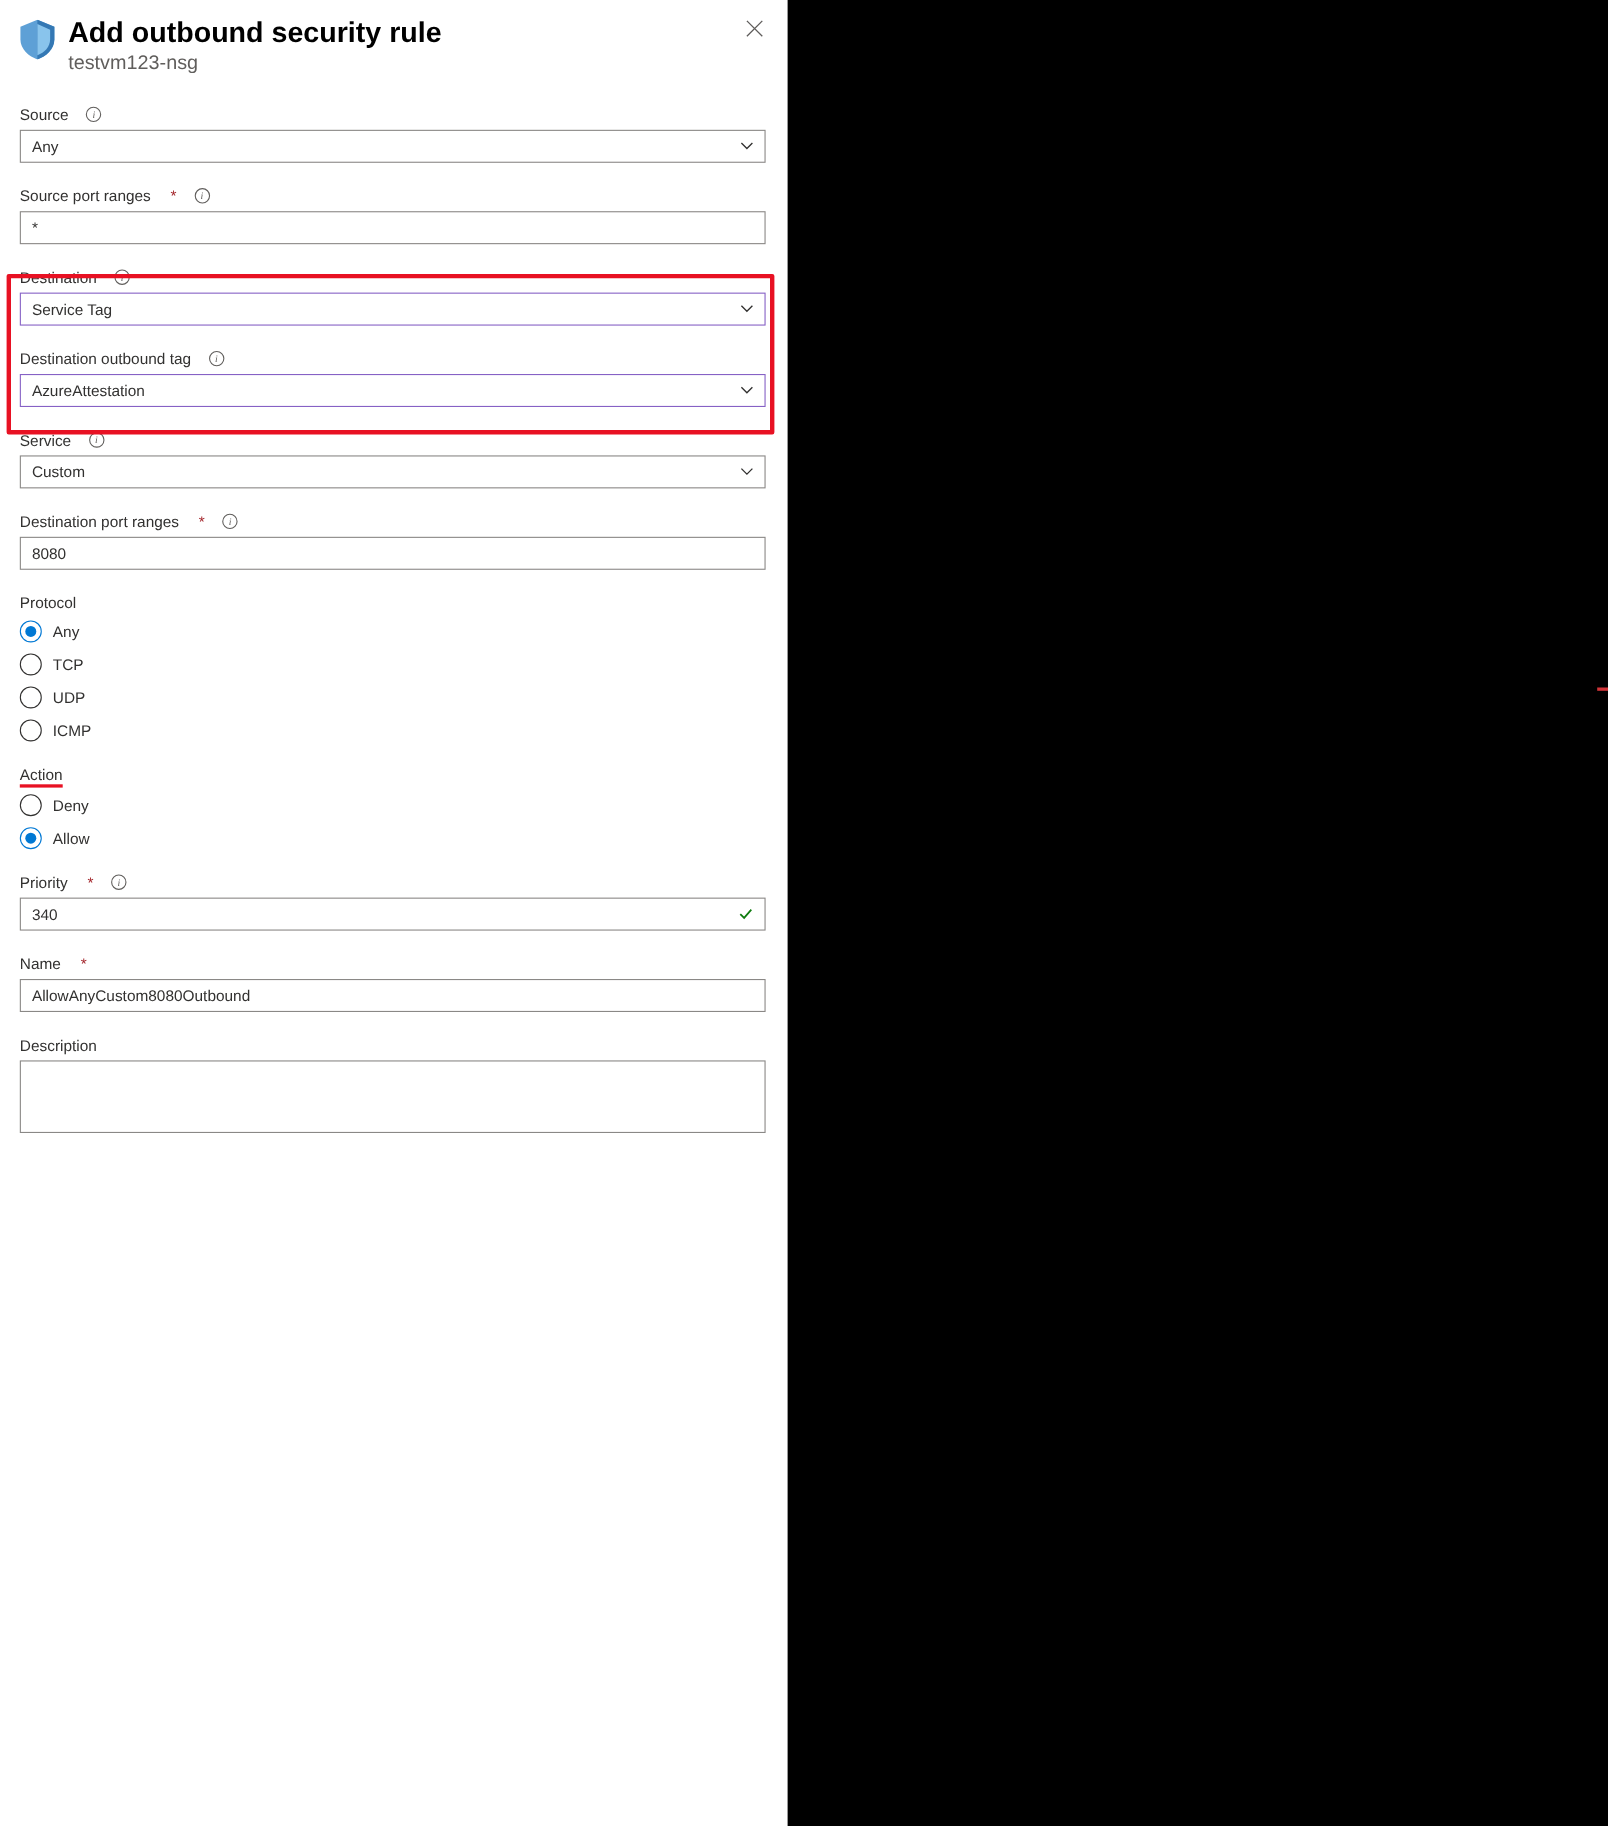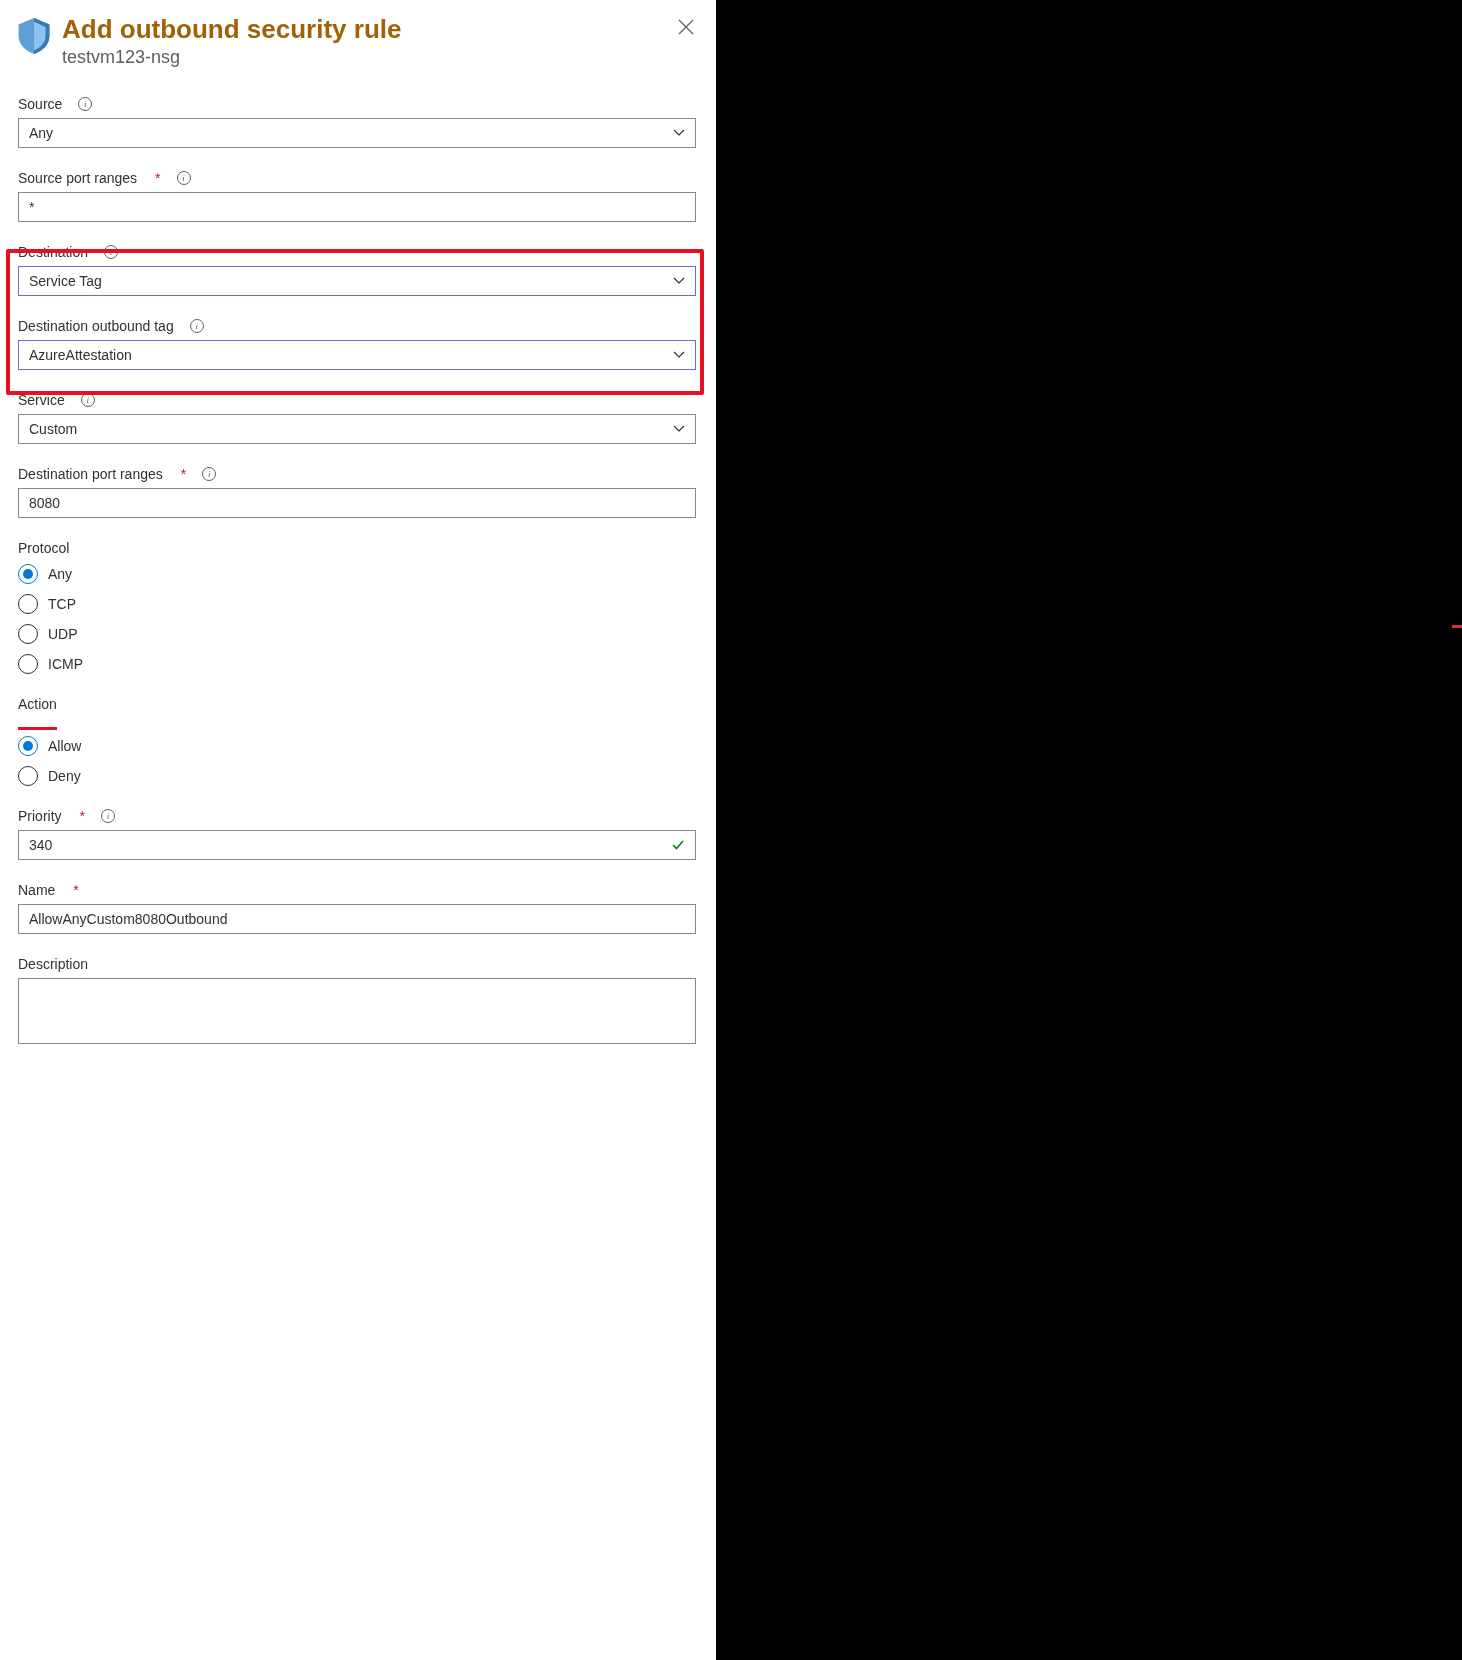--- a/index.html
+++ b/index.html
@@ -46,21 +46,21 @@
       height: 36px;
       margin-top: 4px;
       flex-shrink: 0;
     }
     .title-block {
       flex: 1;
     }
     .title {
       font-size: 26px;
       font-weight: 600;
-      color: #a16207;
+      color: #000000;
       line-height: 1.2;
     }
     .subtitle {
       font-size: 18px;
       color: #605e5c;
       margin-top: 2px;
     }
     .close-btn {
       font-size: 20px;
       color: #605e5c;
@@ -192,21 +192,21 @@
       top: 249px;
       width: 698px;
       height: 146px;
       border: 4px solid #e81123;
       pointer-events: none;
       border-radius: 2px;
     }
     .underline-red {
       border-bottom: 3px solid #e81123;
       display: inline-block;
-      padding-bottom: 15px;
+      padding-bottom: 1px;
     }
     .check-icon {
       position: absolute;
       right: 10px;
       top: 50%;
       transform: translateY(-50%);
       color: #107c10;
     }
   </style>
 </head>
@@ -328,26 +328,26 @@
       </div>
     </div>
   </div>
 
   <div class="field">
     <div class="field-label">
       <span class="underline-red">Action</span>
     </div>
     <div class="radio-group" style="margin-top:4px;">
       <div class="radio-item">
+        <span class="radio-circle"></span>
+        <span class="radio-label">Deny</span>
+      </div>
+      <div class="radio-item">
         <span class="radio-circle checked"></span>
         <span class="radio-label">Allow</span>
-      </div>
-      <div class="radio-item">
-        <span class="radio-circle"></span>
-        <span class="radio-label">Deny</span>
       </div>
     </div>
   </div>
 
   <div class="field">
     <div class="field-label">
       <span>Priority</span>
       <span class="req">*</span>
       <span class="info-icon">i</span>
     </div>

